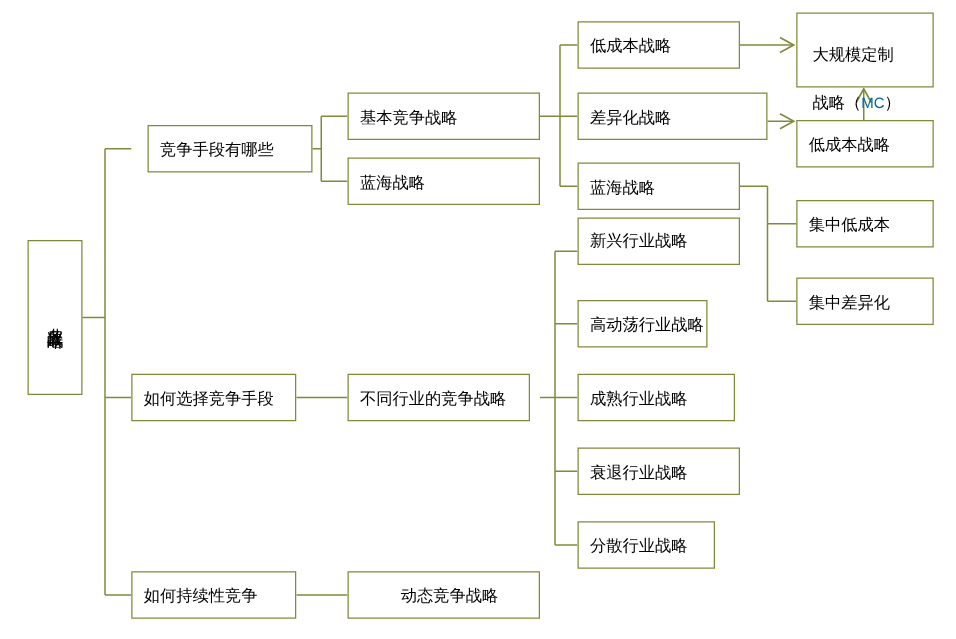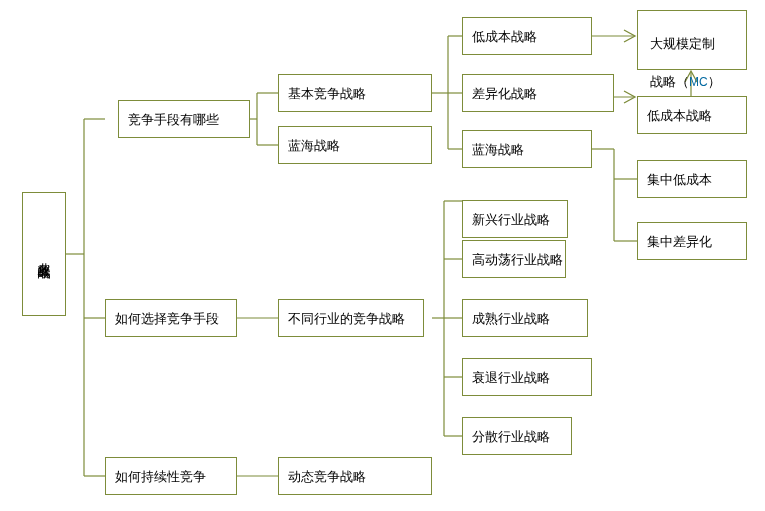--- a/index.html
+++ b/index.html
@@ -145,37 +145,37 @@
   </div>
 
   <div class="node" style="left:278px; top:126px; width:154px; height:38px;">
     <span>蓝海战略</span>
   </div>
 
   <div class="node" style="left:278px; top:299px; width:146px; height:38px;">
     <span>不同行业的竞争战略</span>
   </div>
 
-  <div class="node" style="left:278px; top:457px; width:154px; height:38px;">
+  <div class="node" style="left:278px; top:457px; width:154px; height:38px;justify-content:center;">
     <span>动态竞争战略</span>
   </div>
 
   <div class="node" style="left:462px; top:17px; width:130px; height:38px;">
     <span>低成本战略</span>
   </div>
 
   <div class="node" style="left:462px; top:74px; width:152px; height:38px;">
     <span>差异化战略</span>
   </div>
 
   <div class="node" style="left:462px; top:130px; width:130px; height:38px;">
     <span>蓝海战略</span>
   </div>
 
-  <div class="node" style="left:462px; top:200px; width:106px; height:38px;">
+  <div class="node" style="left:462px; top:174px; width:130px; height:38px;font-family:Liberation Mono, monospace;">
     <span>新兴行业战略</span>
   </div>
 
   <div class="node" style="left:462px; top:240px; width:104px; height:38px;">
     <span>高动荡行业战略</span>
   </div>
 
   <div class="node" style="left:462px; top:299px; width:126px; height:38px;">
     <span>成熟行业战略</span>
   </div>

